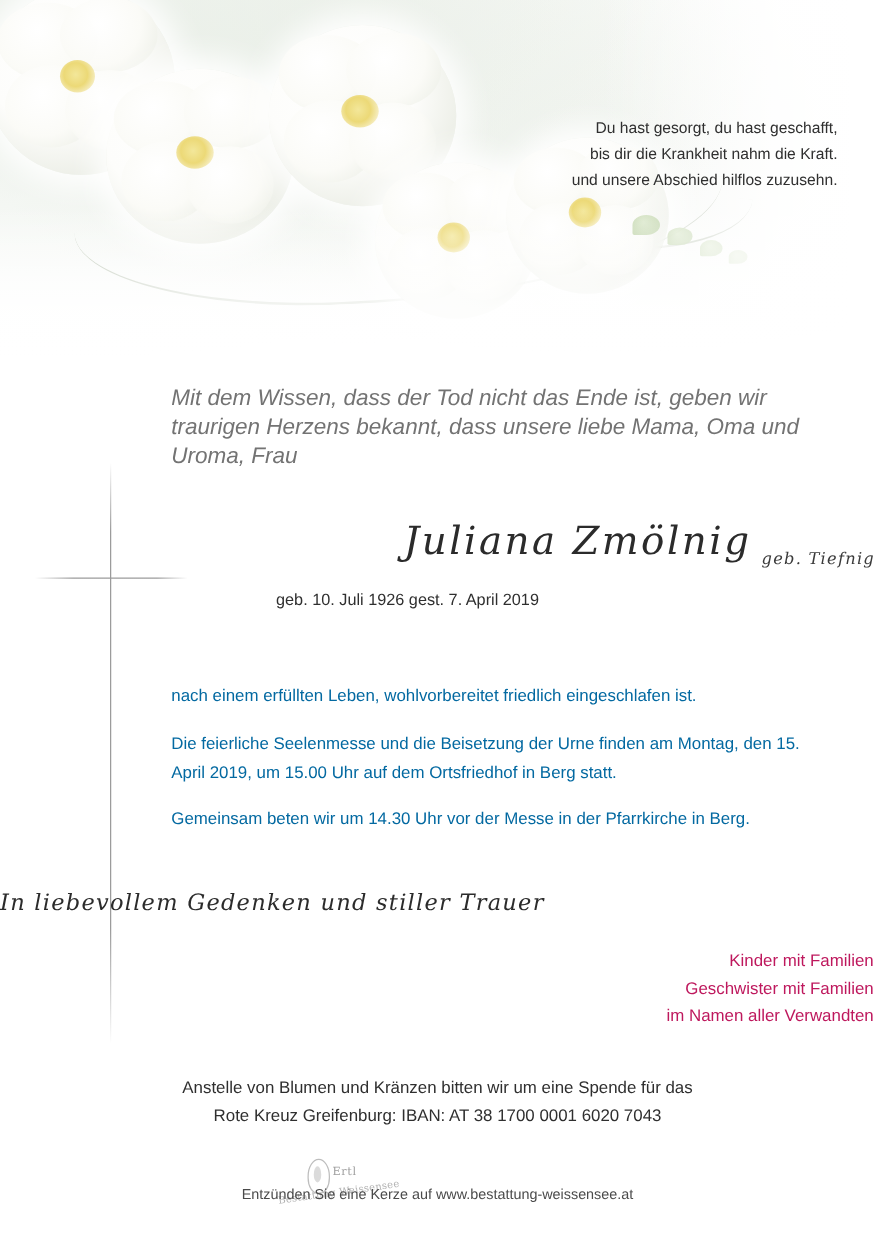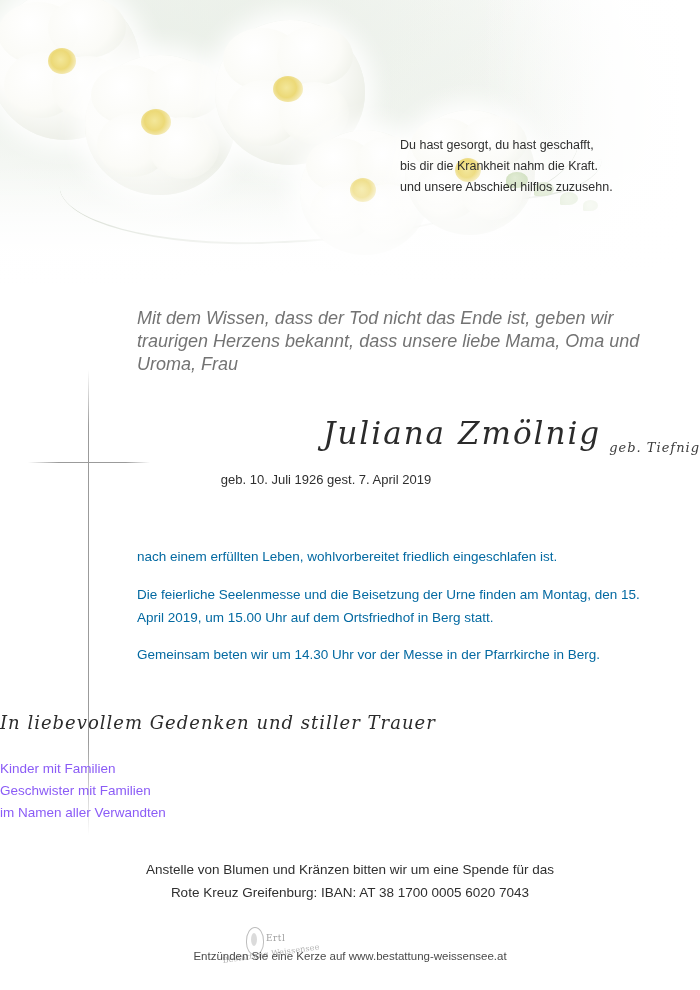--- a/index.html
+++ b/index.html
@@ -125,25 +125,24 @@
     height: 1px;
     background: linear-gradient(to right, rgba(150,150,150,0) 0%, #9b9b9b 25%, #9b9b9b 80%, rgba(150,150,150,0) 100%);
   }
 
   
   .verse {
     position: absolute;
     left: 400px;
     top: 92px;
     width: 270px;
-    text-align: left;
+    text-align: right;
     font-size: 12.5px;
     line-height: 21px;
     color: #2f2f2f;
-    margin-top: 43px;
   }
   .verse div { white-space: nowrap; }
 
   
   .intro {
     position: absolute;
     left: 137px;
     top: 307px;
     width: 520px;
     font-size: 18px;
@@ -209,24 +208,24 @@
     font-size: 18px;
     letter-spacing: 1px;
     color: #2b2b2b;
   }
 
   .family {
     position: absolute;
     left: 0;
     top: 758px;
     width: 699px;
-    text-align: left;
+    text-align: right;
     font-size: 13.5px;
     line-height: 22px;
-    color: #8b5cf6;
+    color: #be185d;
   }
 
   .donation {
     position: absolute;
     left: 0;
     top: 858px;
     width: 700px;
     text-align: center;
     font-size: 13.5px;
     line-height: 23px;
@@ -373,21 +372,21 @@
   <div class="gedenken">In liebevollem Gedenken und stiller Trauer</div>
 
   <div class="family">
     <div>Kinder mit Familien</div>
     <div>Geschwister mit Familien</div>
     <div>im Namen aller Verwandten</div>
   </div>
 
   <div class="donation">
     <div>Anstelle von Blumen und Kränzen bitten wir um eine Spende für das</div>
-    <div>Rote Kreuz Greifenburg:  IBAN: AT 38 1700 0005 6020 7043</div>
+    <div>Rote Kreuz Greifenburg:  IBAN: AT 38 1700 0001 6020 7043</div>
   </div>
 
   <div class="logo">
     <div class="flame"></div>
     <div class="flame-inner"></div>
     <div class="logo-word">Ertl</div>
     <div class="logo-sub">Bestattung Weissensee</div>
   </div>
 
   <div class="footer">Entzünden Sie eine Kerze auf www.bestattung-weissensee.at</div>

